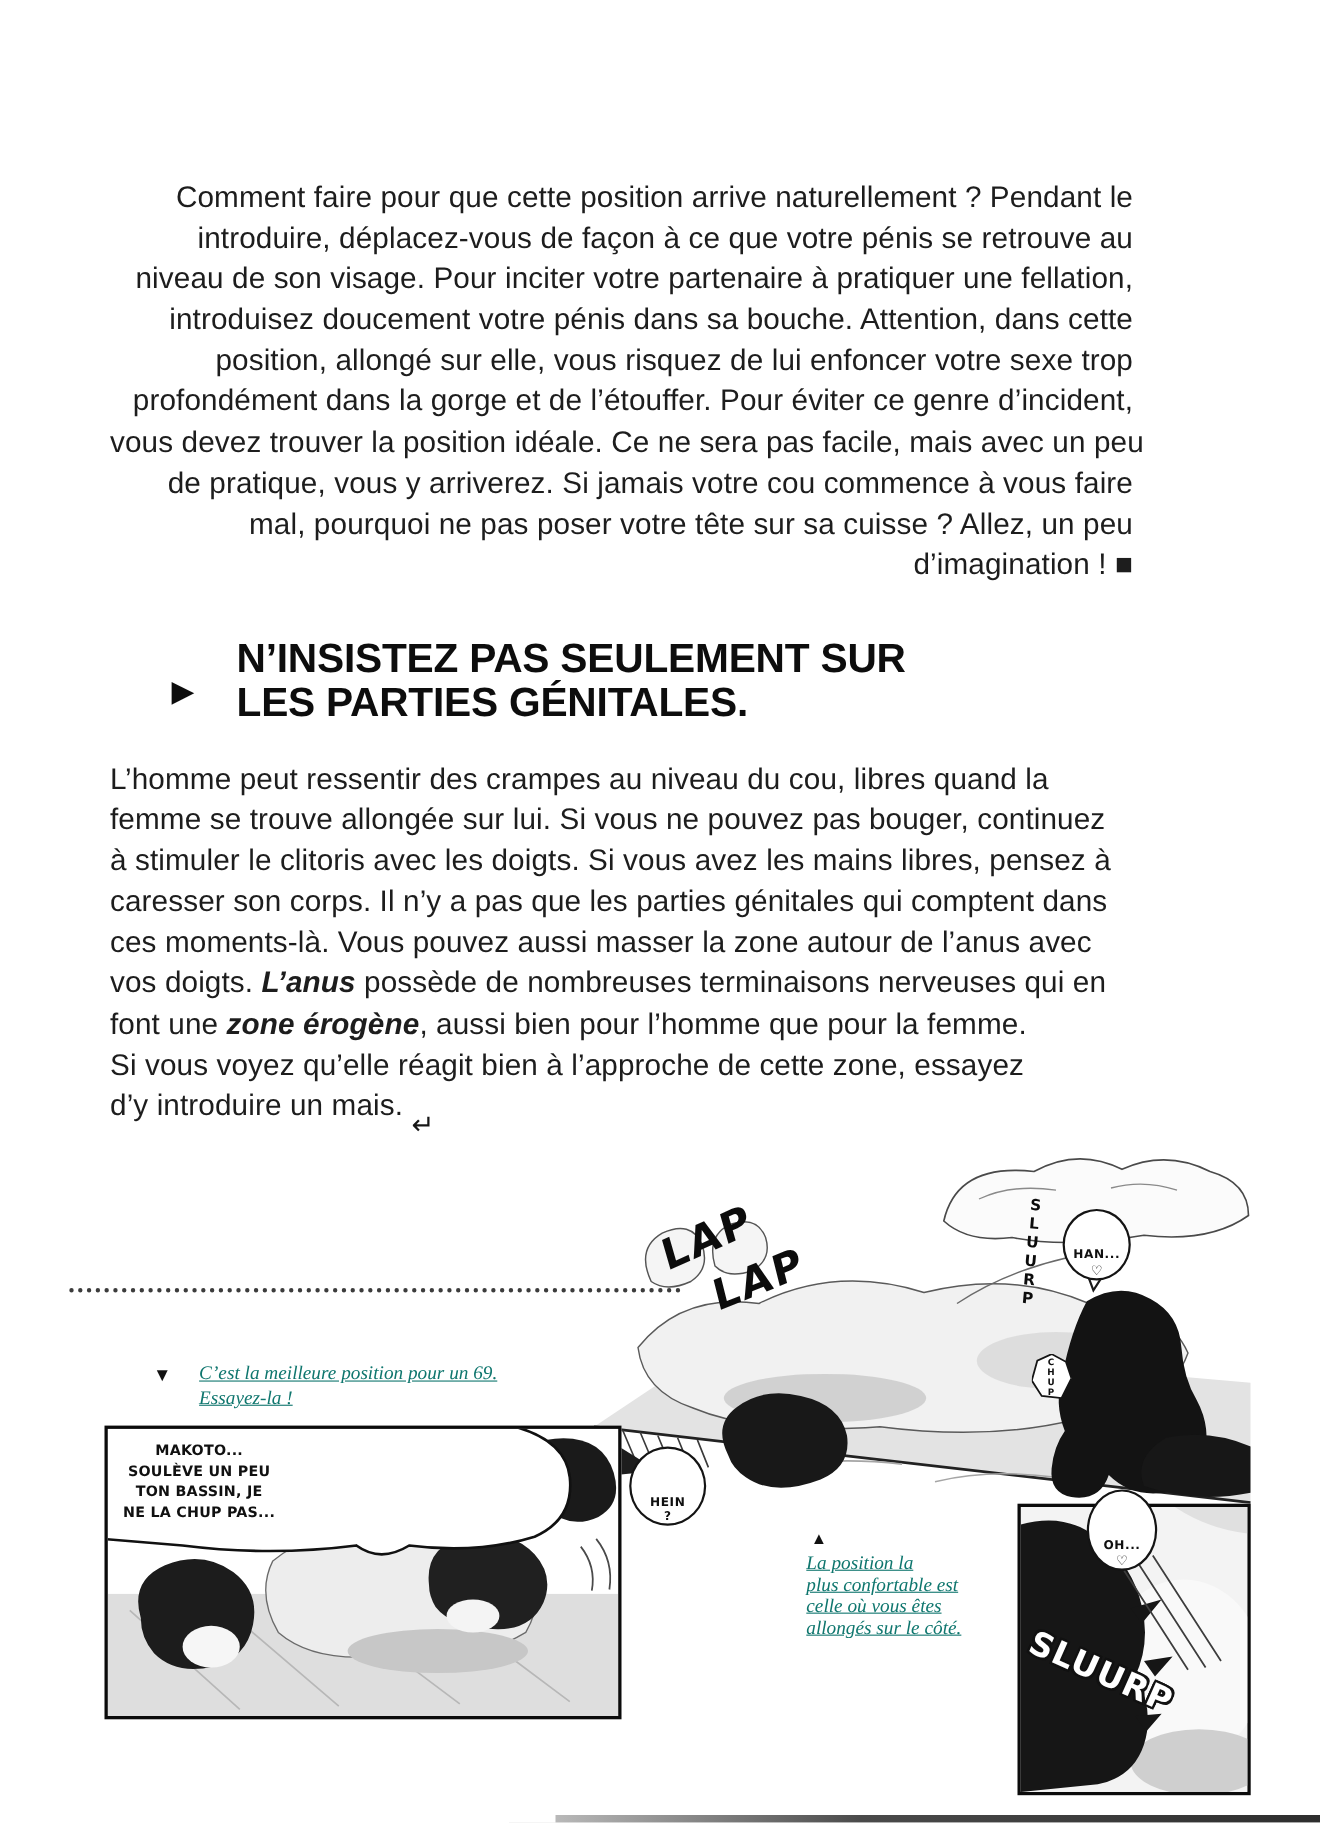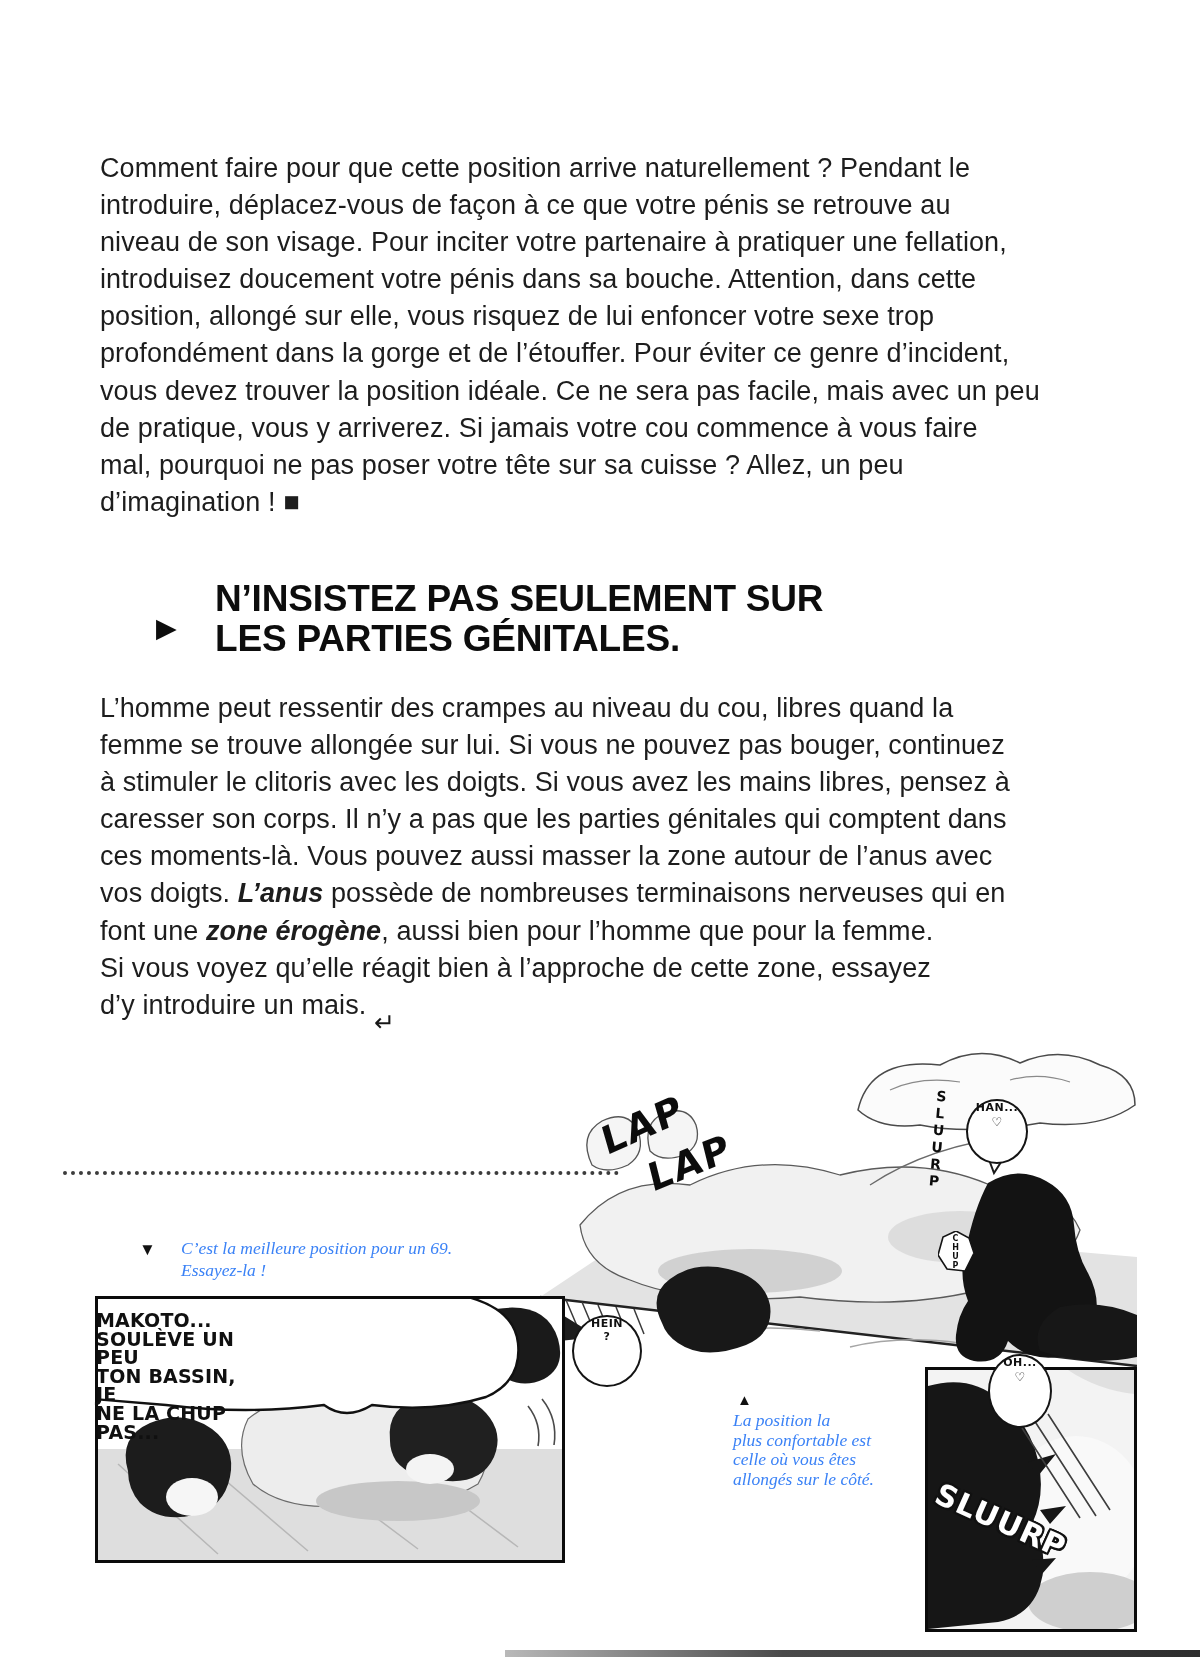--- a/index.html
+++ b/index.html
@@ -8,55 +8,55 @@
     background:#ffffff; overflow:hidden;
     font-family:"Liberation Sans", sans-serif; color:#1d1d1d;
   }
   
   .bodytext {
     position:absolute; left:100px; width:930px;
     font-size:27px; line-height:37.1px; letter-spacing:0.1px; color:#1d1d1d;
   }
   .bodytext .tline { white-space:nowrap; }
   .bodytext .bi { font-weight:bold; font-style:italic; }
-  .para1 { top:150px; }
+  .para1 { top:161px;text-align:right; }
   .para2 { top:690px; }
   .return-mark { position:absolute; left:374px; top:1008px; font-size:25px; color:#161616; }
   
   .heading {
     position:absolute; left:215px; top:579px;
     font-size:37px; line-height:39.5px; font-weight:800; letter-spacing:-0.2px; color:#0d0d0d;
   }
   .heading-marker { position:absolute; left:156px; top:612px; font-size:27px; color:#0d0d0d; }
   
   .dotted-divider { position:absolute; left:63px; top:1171px; width:556px; height:0; border-top:4px dotted #3c3c3c; }
   
-  .cap { font-family:"Liberation Serif", serif; font-style:italic; color:#3b82f6; }
+  .cap { font-family:"Liberation Serif", serif; font-style:italic; color:#0f766e;text-decoration:underline; }
   .cap-left-marker { position:absolute; left:139px; top:1240px; font-size:17px; font-style:normal; color:#111; }
   .cap-left-text { position:absolute; left:181px; top:1237px; font-size:17.5px; line-height:22px; }
   .cap-right-marker { position:absolute; left:737px; top:1391px; font-size:15px; font-style:normal; color:#111; }
   .cap-right-text { position:absolute; left:733px; top:1411px; font-size:17.5px; line-height:19.7px; }
   
   .comic { font-family:"DejaVu Sans", sans-serif; font-weight:700; color:#101010; }
   .artbox { position:absolute; }
   .panel { position:absolute; border:3px solid #0b0b0b; box-sizing:border-box; overflow:hidden; background:#fff; }
   .panel svg, .artbox svg { display:block; }
   .bubble {
     position:absolute; background:#fff; border:2px solid #141414; border-radius:50%;
-    display:flex; flex-direction:column; align-items:center; justify-content:flex-start;
+    display:flex; flex-direction:column; align-items:center; justify-content:flex-end;
     text-align:center; z-index:6;
   }
   .bubble .bub-txt { font-size:11px; letter-spacing:0.5px; }
   .bubble .bub-heart { font-size:12px; margin-top:1px; }
   .bubble-han { left:966px; top:1099px; width:58px; height:61px; }
   .bubble-oh  { left:988px; top:1354px; width:60px; height:70px; }
   .bubble-hein{ left:572px; top:1315px; width:66px; height:68px; z-index:7; }
   .makoto-text {
-    position:absolute; left:96px; top:1311px; width:146px; z-index:6;
-    font-size:19px; line-height:18.6px; text-align:left; letter-spacing:0.2px;
+    position:absolute; left:108px; top:1311px; width:146px; z-index:6;
+    font-size:13px; line-height:18.6px; text-align:center; letter-spacing:0.2px;
   }
   
   .sfx-lap { position:absolute; font-size:38px; font-weight:900; letter-spacing:2px; color:#0c0c0c; z-index:5;
              font-family:"DejaVu Sans", sans-serif; }
   .sfx-lap1 { left:599px; top:1103px; transform:rotate(-24deg) skewX(-8deg); }
   .sfx-lap2 { left:646px; top:1141px; transform:rotate(-22deg) skewX(-8deg); }
   .sfx-sluurp-v {
     position:absolute; left:930px; top:1088px; height:95px; z-index:5;
     writing-mode:vertical-rl; text-orientation:upright;
     font-size:14px; font-weight:800; letter-spacing:1px; transform:rotate(5deg); color:#0c0c0c;

